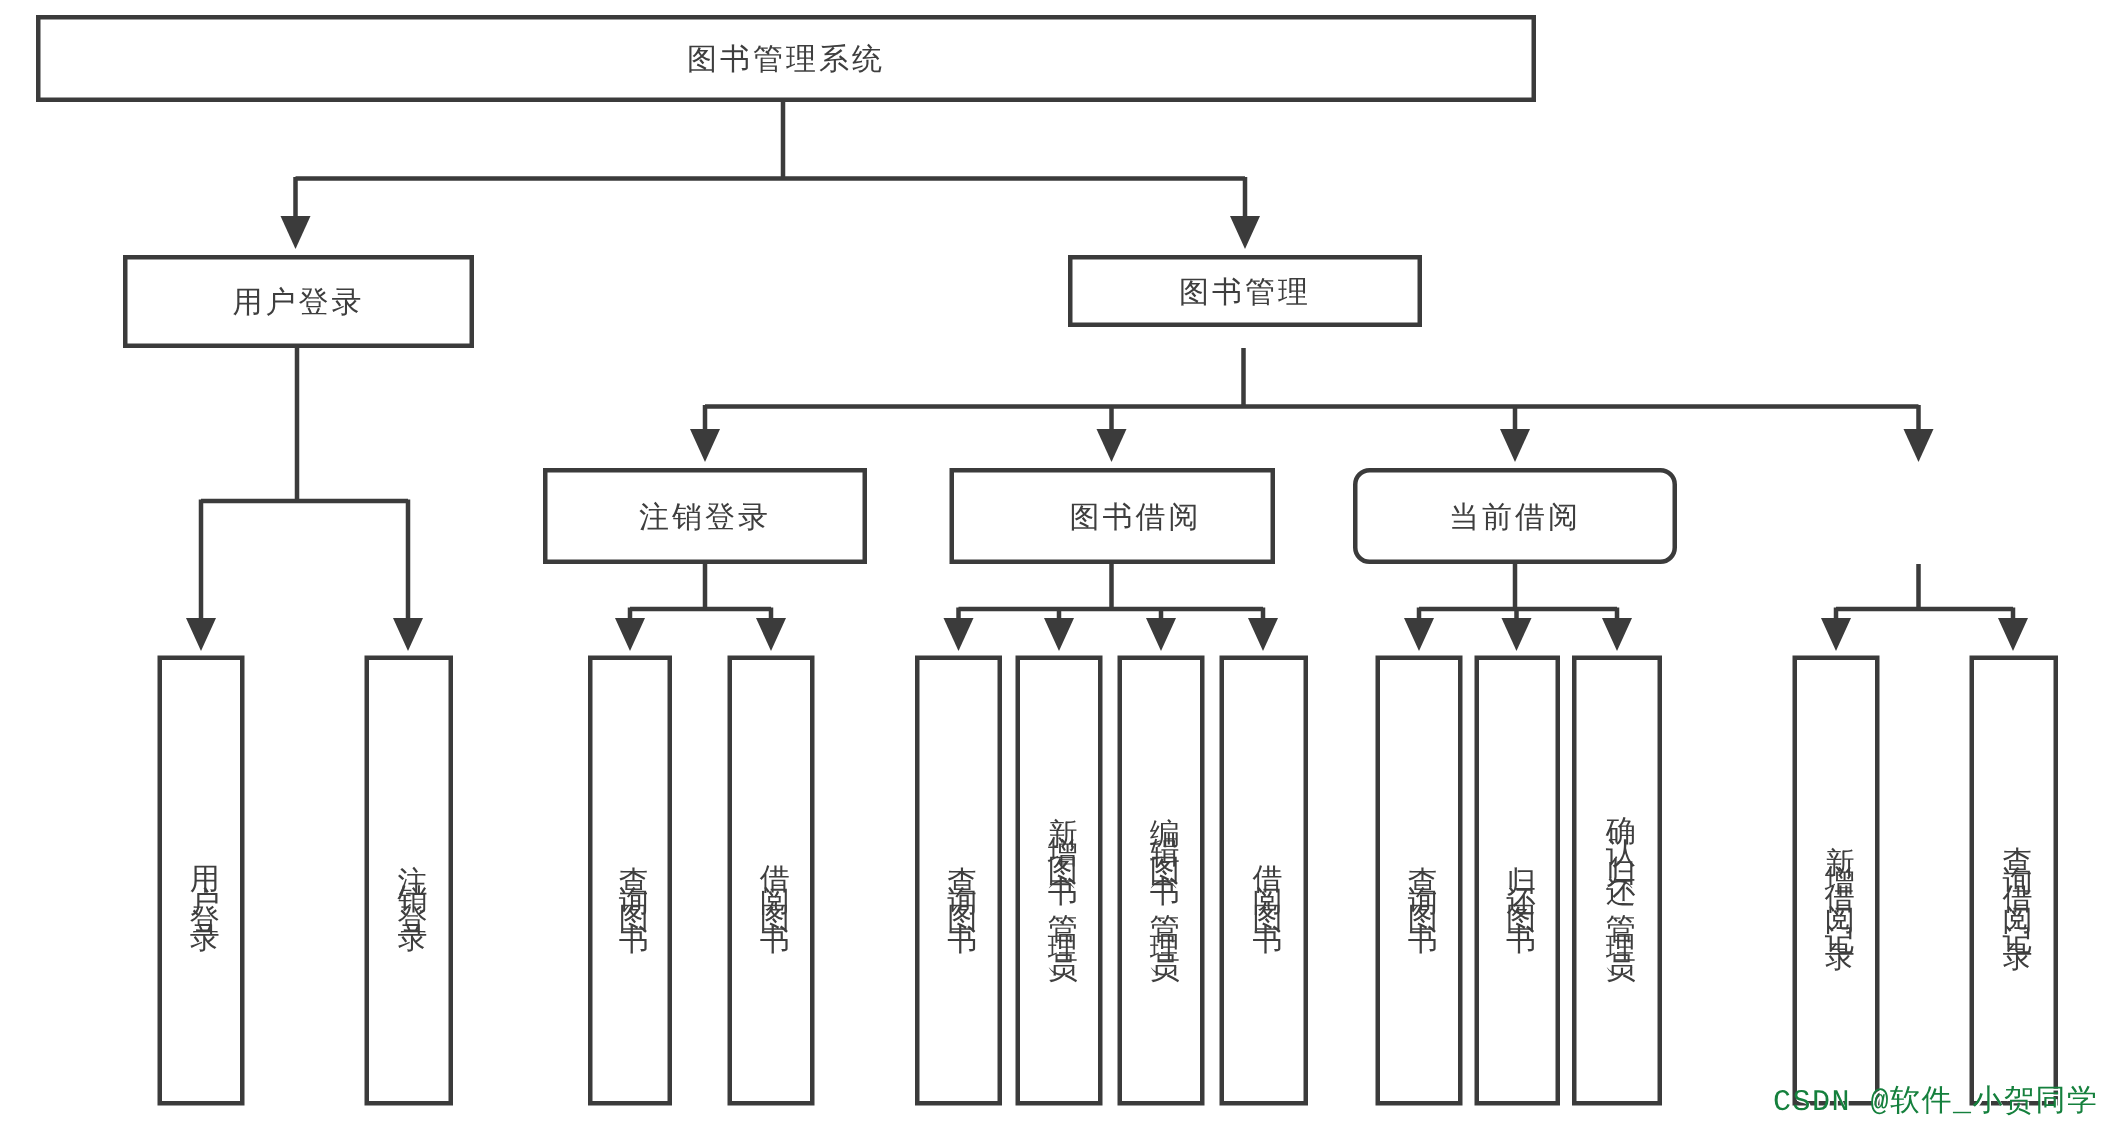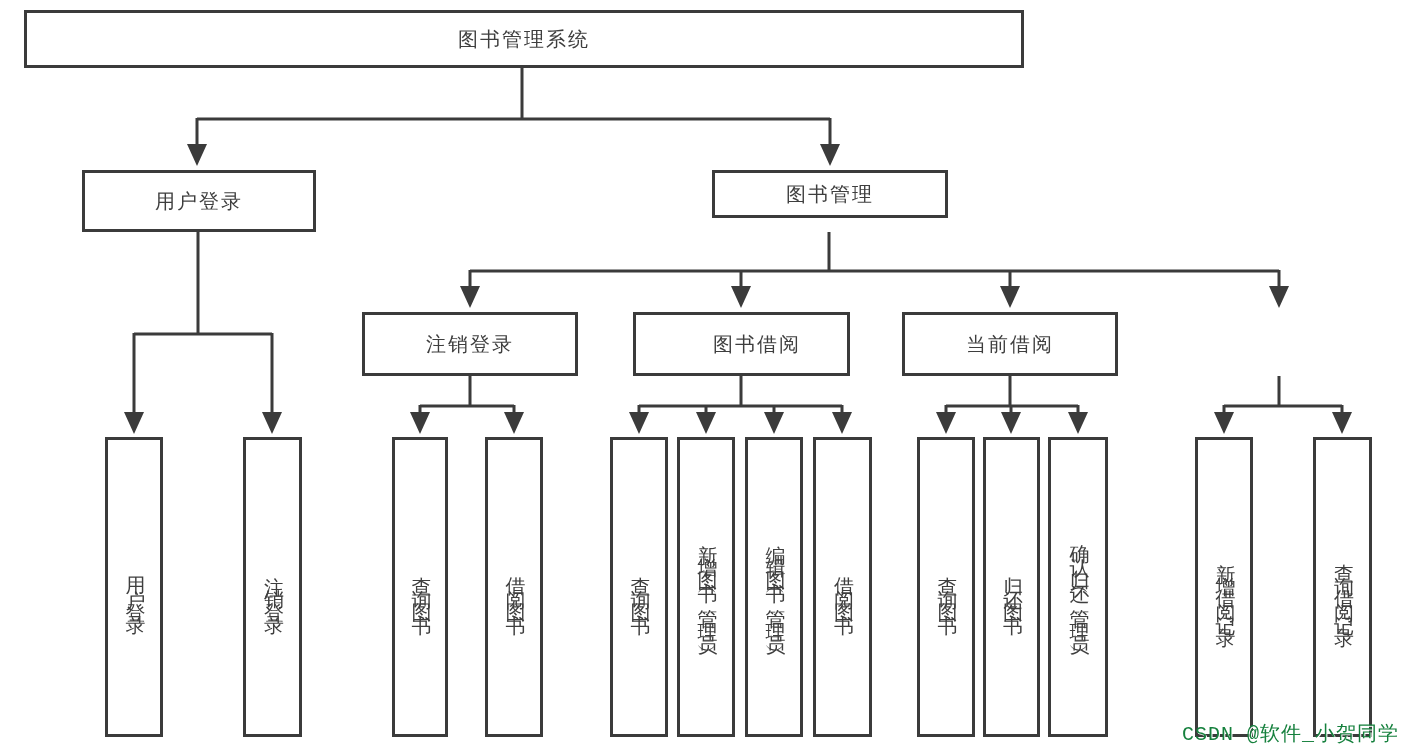--- a/index.html
+++ b/index.html
@@ -106,21 +106,21 @@
     </g>
   </svg>
 
   <div class="box hbox" style="left:24px; top:10px; width:1000px; height:58px;">图书管理系统</div>
 
   <div class="box hbox" style="left:82px; top:170px; width:234px; height:62px;">用户登录</div>
   <div class="box hbox" style="left:712px; top:170px; width:236px; height:48px;">图书管理</div>
 
   <div class="box hbox" style="left:362px; top:312px; width:216px; height:64px;">注销登录</div>
   <div class="box hbox" style="left:633px; top:312px; width:217px; height:64px;padding-left:31px;">图书借阅</div>
-  <div class="box hbox" style="left:902px; top:312px; width:216px; height:64px;">当前借阅</div>
+  <div class="box hbox" style="left:902px; top:312px; width:216px; height:64px;border-radius:11px;">当前借阅</div>
 
   <div class="box vbox" style="left:105px; top:437px; width:58px; height:300px;">用户登录</div>
   <div class="box vbox" style="left:243px; top:437px; width:59px; height:300px;">注销登录</div>
 
   <div class="box vbox" style="left:392px; top:437px; width:56px; height:300px;">查询图书</div>
   <div class="box vbox" style="left:485px; top:437px; width:58px; height:300px;">借阅图书</div>
 
   <div class="box vbox" style="left:610px; top:437px; width:58px; height:300px;">查询图书</div>
   <div class="box vbox" style="left:677px; top:437px; width:58px; height:300px;">新增图书（管理员）</div>
   <div class="box vbox" style="left:745px; top:437px; width:58px; height:300px;">编辑图书（管理员）</div>

